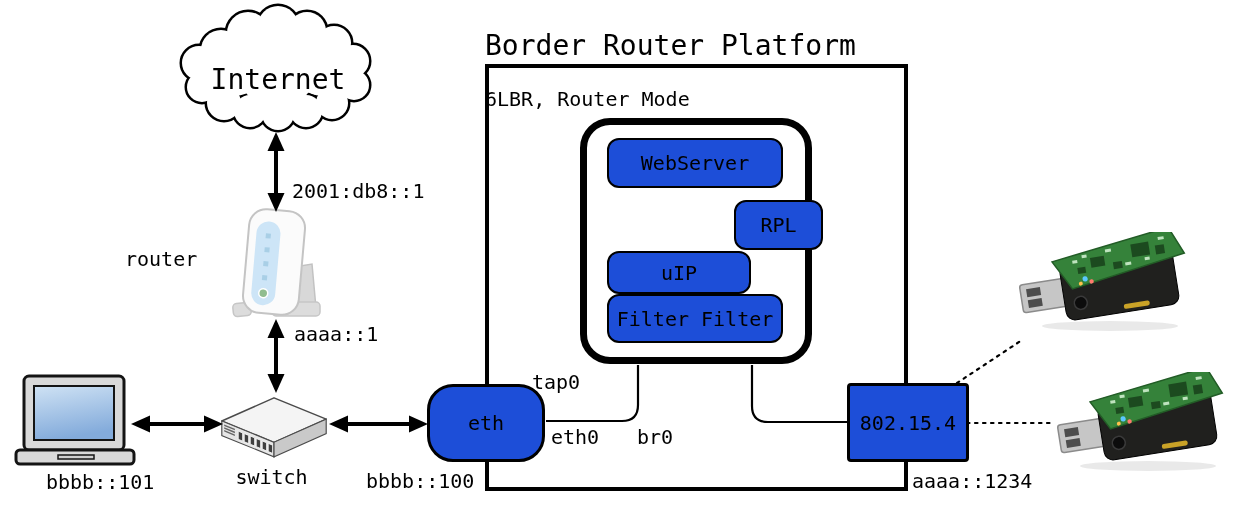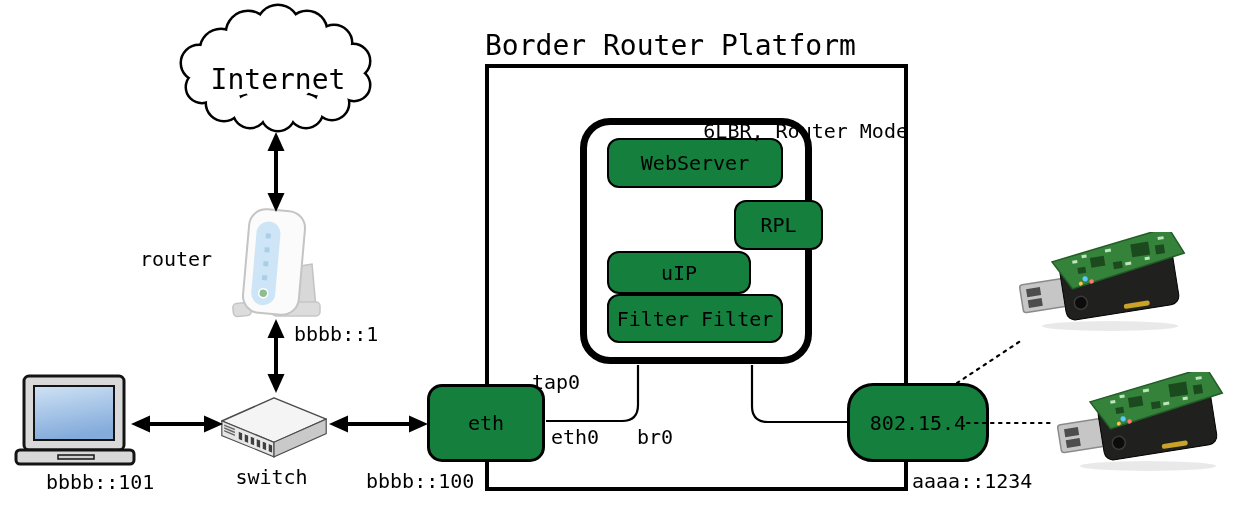--- a/index.html
+++ b/index.html
@@ -1,30 +1,30 @@
 <!DOCTYPE html>
 <html><head>
 <meta charset="utf-8">
 <style>
   html,body{margin:0;padding:0;background:#fff;}
   .stage{position:relative;width:1236px;height:509px;background:#ffffff;
          font-family:"DejaVu Sans Mono","Liberation Mono",monospace;color:#000;overflow:hidden;}
   .abs{position:absolute;}
   .lbl{position:absolute;font-size:20px;line-height:1.15;white-space:nowrap;z-index:6;}
-  .box{position:absolute;background:#15803d;border:2px solid #000;border-radius:12px;
+  .box{position:absolute;background:#1d4ed8;border:2px solid #000;border-radius:12px;
        display:flex;align-items:center;justify-content:center;font-size:20px;
        z-index:3;box-sizing:border-box;white-space:nowrap;}
   .platform{position:absolute;left:485px;top:64px;width:423px;height:427px;
             border:4px solid #000;box-sizing:border-box;z-index:1;}
   .sixlbr{position:absolute;left:580px;top:118px;width:232px;height:246px;
           border:7px solid #000;border-radius:30px;background:#fff;box-sizing:border-box;z-index:2;}
   .title{position:absolute;left:485px;top:31px;width:423px;
          font-size:28px;line-height:1.1;z-index:6;white-space:nowrap;}
-  .subtitle{position:absolute;left:485px;top:87px;width:423px;text-align:right;
-            font-size:20px;z-index:6;white-space:nowrap;margin-top:32px;}
+  .subtitle{position:absolute;left:485px;top:87px;width:423px;text-align:left;
+            font-size:20px;z-index:6;white-space:nowrap;}
   svg.device{position:absolute;z-index:3;overflow:visible;}
 </style>
 </head>
 <body>
 
 <div class="stage">
 
   <svg width="0" height="0" style="position:absolute" aria-hidden="true">
     <defs>
       <symbol id="dongle" viewBox="0 0 172 102">
@@ -109,21 +109,21 @@
       <rect x="22" y="16" width="24" height="84" rx="12" fill="#cde5f7"></rect>
       <g fill="#a9cfe6">
         <rect x="31.5" y="28" width="5" height="5"></rect>
           <rect x="31.5" y="42" width="5" height="5"></rect>
         <rect x="31.5" y="56" width="5" height="5"></rect>
           <rect x="31.5" y="70" width="5" height="5"></rect>
       </g>
       <circle cx="34" cy="88" r="4.5" fill="#90bd90" stroke="#ffffff" stroke-width="1.5"></circle>
     </g>
   </svg>
-  <div class="lbl" style="left:125px;top:248px;width:102px;text-align:center">router</div>
+  <div class="lbl" style="left:125px;top:248px;width:102px;text-align:left">router</div>
 
   <svg class="device" style="left:216px;top:386px;z-index:3" width="116" height="72" viewBox="0 0 120 74">
     <polygon points="6,36 60,12 114,34 60,58" fill="#f4f4f4" stroke="#4a4a4a" stroke-width="1.5" stroke-linejoin="round"></polygon>
     <g transform="translate(6,36) skewY(22.2)">
       <rect x="0" y="0" width="54" height="15" fill="#e6e6e6" stroke="#4a4a4a" stroke-width="1.2"></rect>
       <g fill="#666">
         <rect x="2.5" y="2.5" width="11" height="1.6"></rect>
           <rect x="2.5" y="5.4" width="11" height="1.6"></rect>
         <rect x="2.5" y="8.3" width="11" height="1.6"></rect>
       </g>
@@ -166,22 +166,22 @@
   <div class="platform"></div>
   <div class="title">Border Router Platform</div>
   <div class="subtitle">6LBR, Router Mode</div>
 
   <div class="sixlbr"></div>
   <div class="box" style="left:607px;top:138px;width:176px;height:50px">WebServer</div>
   <div class="box" style="left:734px;top:200px;width:89px;height:50px">RPL</div>
   <div class="box" style="left:607px;top:251px;width:144px;height:43px">uIP</div>
   <div class="box" style="left:607px;top:294px;width:176px;height:49px">Filter Filter</div>
 
-  <div class="box" style="left:427px;top:384px;width:118px;height:78px;border-width:3px;border-radius:15px;z-index:4">eth</div>
-  <div class="box" style="left:847px;top:383px;width:142px;height:79px;border-width:3px;border-radius:26px;z-index:4">802.15.4</div>
+  <div class="box" style="left:427px;top:384px;width:118px;height:78px;border-width:3px;border-radius:26px;z-index:4">eth</div>
+  <div class="box" style="left:847px;top:383px;width:122px;height:79px;border-width:3px;border-radius:4px;z-index:4">802.15.4</div>
 
   <svg class="abs" style="left:0;top:0;z-index:5;pointer-events:none" width="1236" height="509" viewBox="0 0 1236 509">
     <g stroke="#000" stroke-width="4">
       <line x1="276" y1="147" x2="276" y2="197"></line>
       <line x1="276" y1="334" x2="276" y2="378"></line>
       <line x1="146" y1="424" x2="208" y2="424"></line>
       <line x1="344" y1="424" x2="412" y2="424"></line>
     </g>
     <g fill="#000" stroke="none">
       <polygon points="276,132 267.5,151 284.5,151"></polygon>
@@ -196,20 +196,21 @@
     <g stroke="#000" stroke-width="2.2" fill="none">
       <path d="M546 421 L622 421 Q638 421 638 405 L638 365"></path>
       <path d="M752 365 L752 406 Q752 422 768 422 L848 422"></path>
     </g>
     <g stroke="#000" stroke-width="2.2" fill="none" stroke-dasharray="2.5 5.5" stroke-linecap="round">
       <path d="M957 383 L1022 340"></path>
       <path d="M967 423 L1052 423"></path>
     </g>
   </svg>
 
-  <div class="lbl" style="left:294px;top:323px">bbbb::1</div>
+  <div class="lbl" style="left:292px;top:180px">2001:db8::1</div>
+  <div class="lbl" style="left:294px;top:323px">aaaa::1</div>
   <div class="lbl" style="left:366px;top:470px">bbbb::100</div>
   <div class="lbl" style="left:912px;top:470px">aaaa::1234</div>
   <div class="lbl" style="left:532px;top:371px;width:100px;">tap0</div>
   <div class="lbl" style="left:551px;top:426px">eth0</div>
   <div class="lbl" style="left:637px;top:426px">br0</div>
 
 </div>
 
 </body></html>

